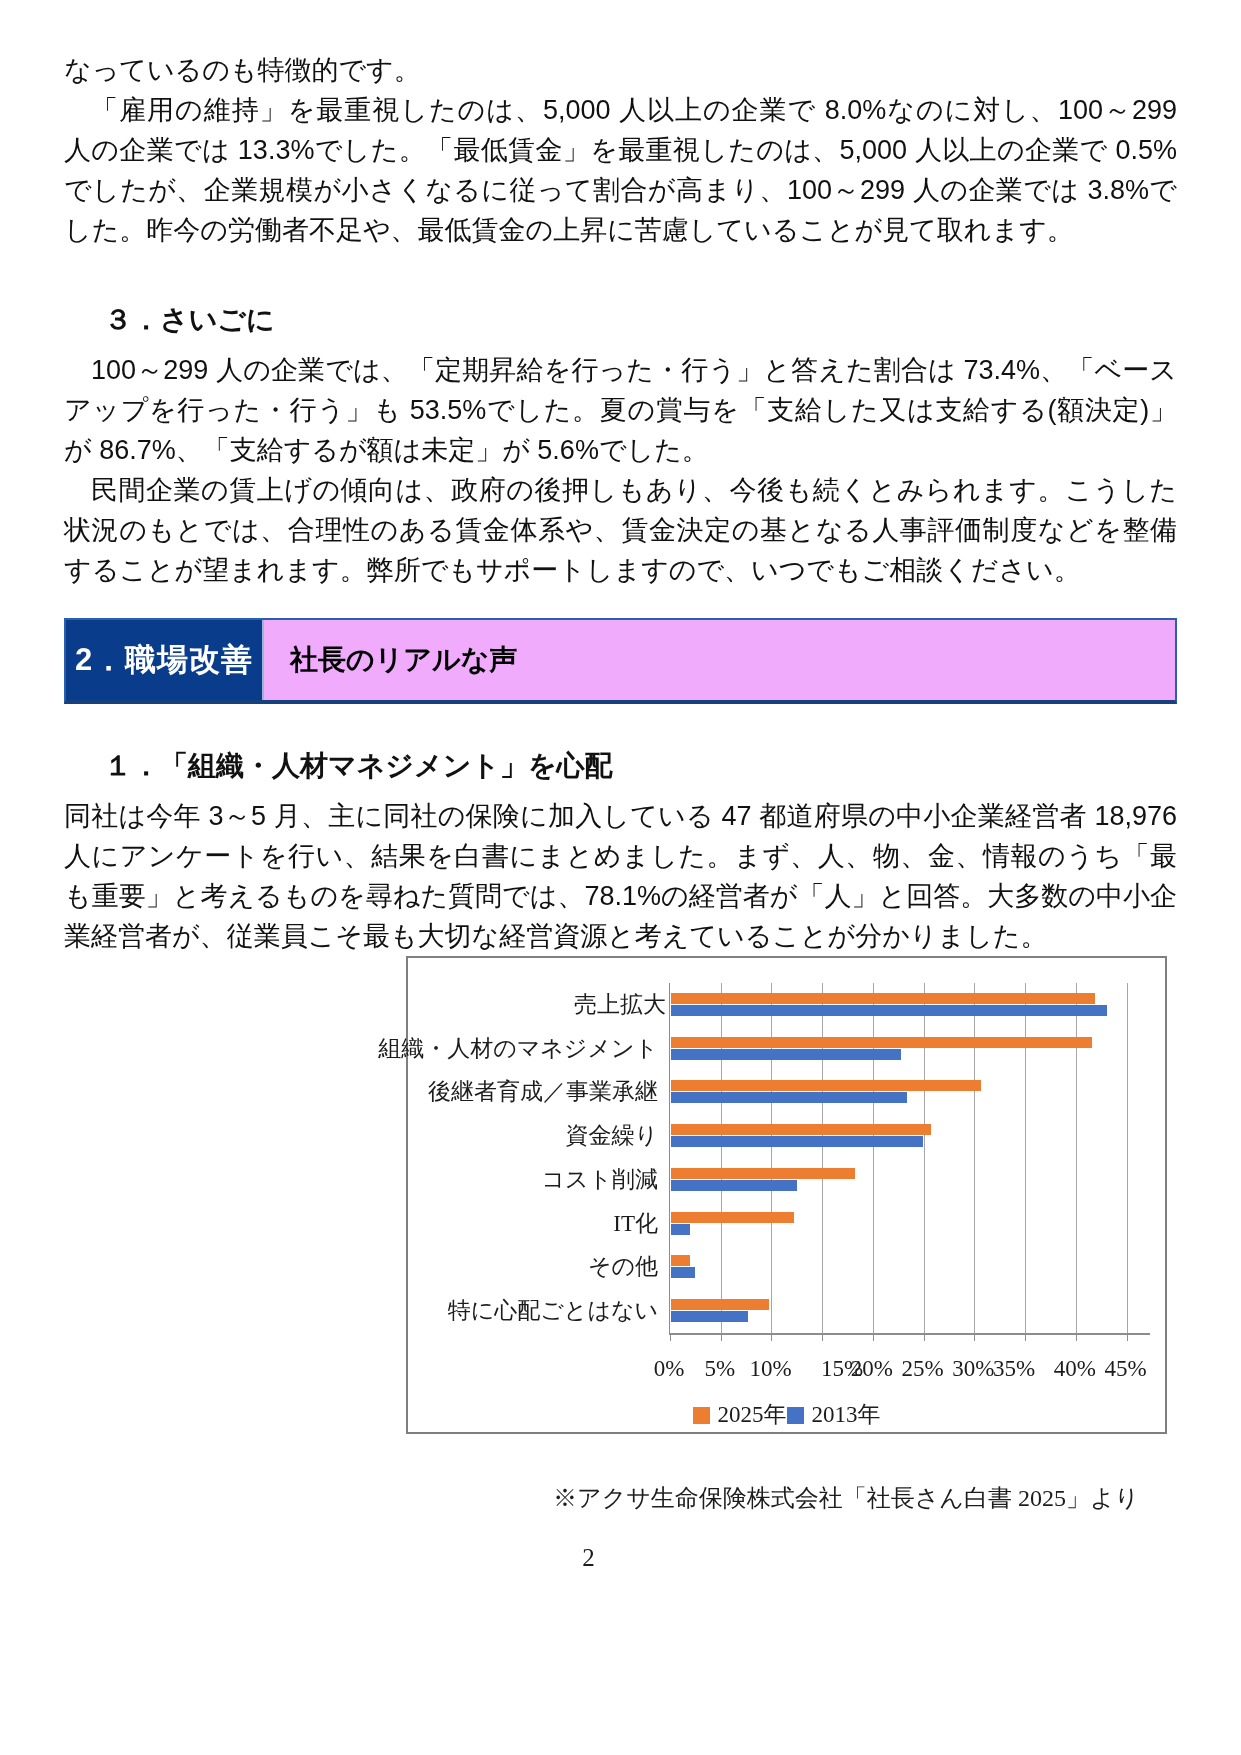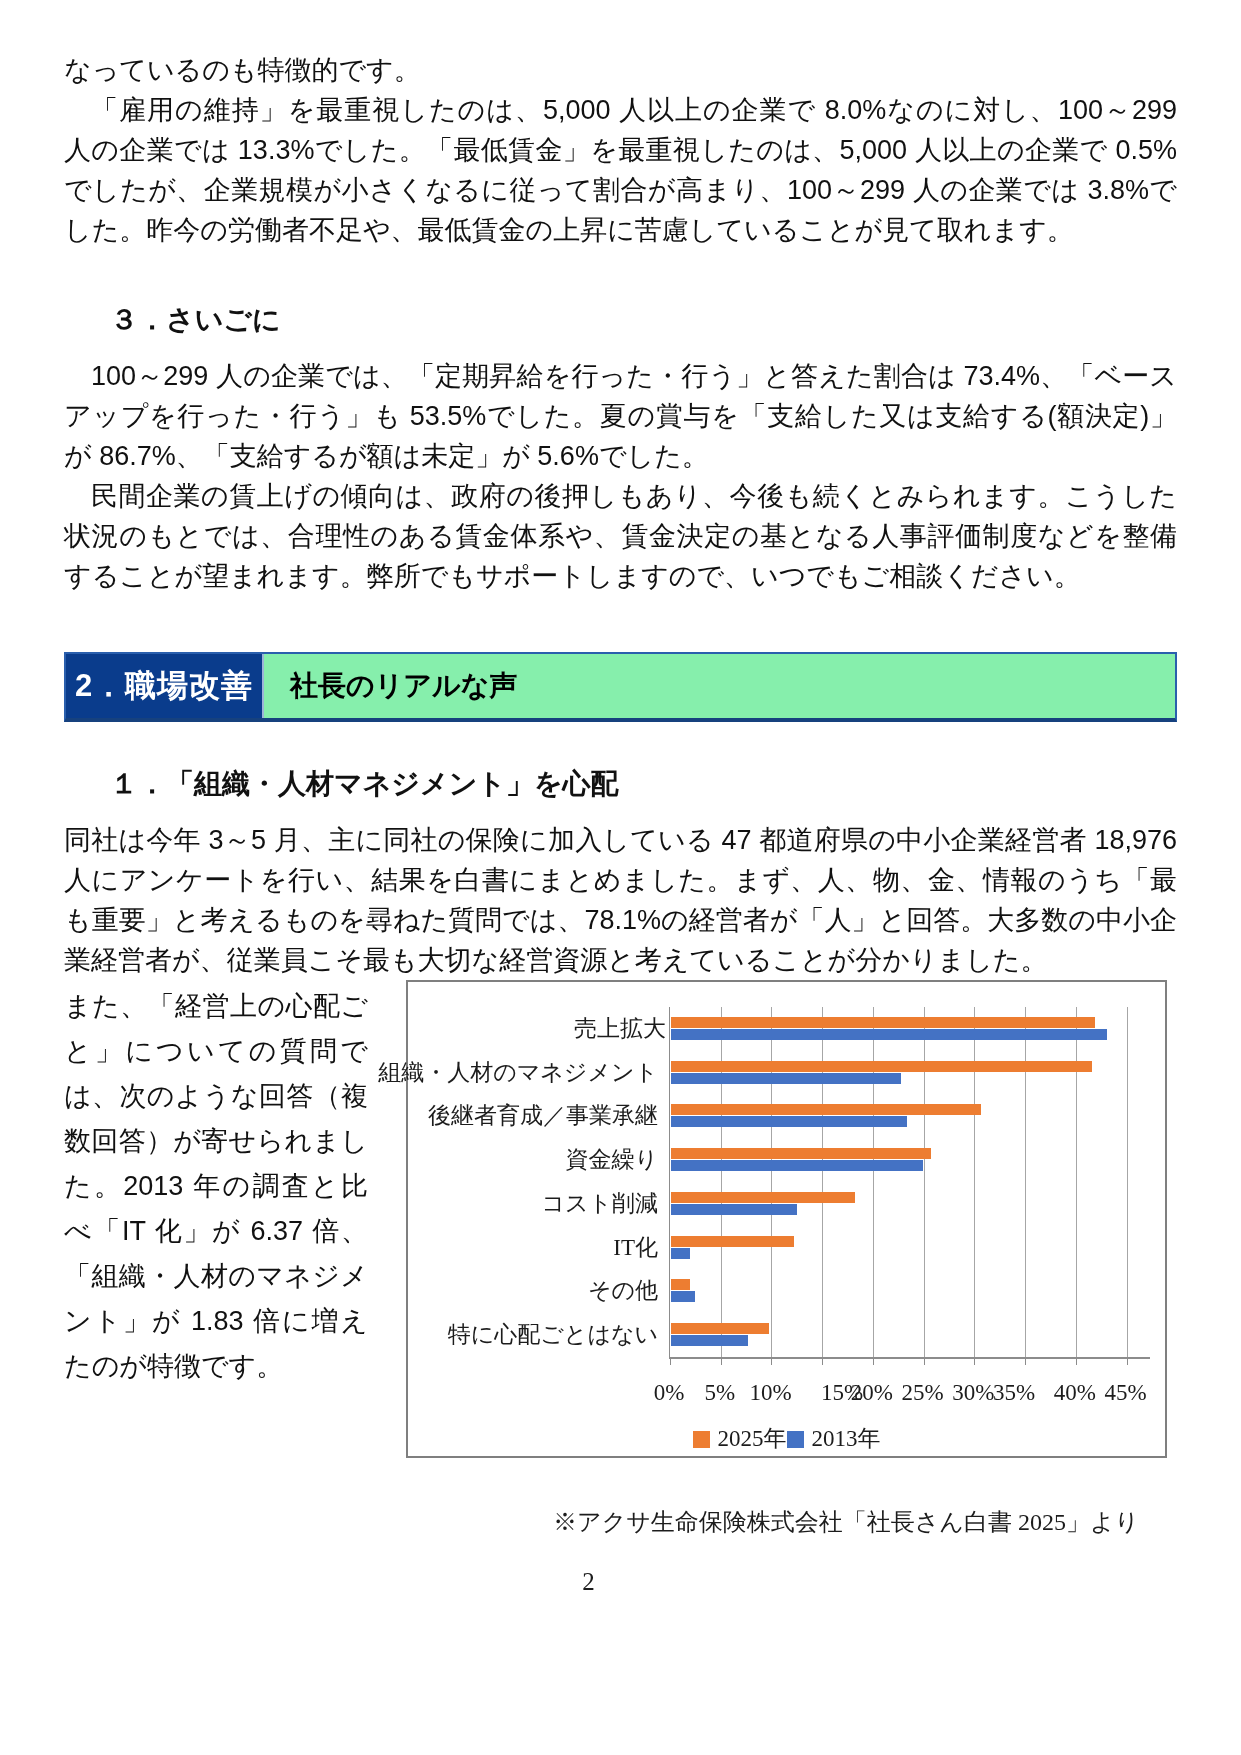--- a/index.html
+++ b/index.html
@@ -4,28 +4,28 @@
 <style>
   html,body{margin:0;padding:0;background:#e8e8e8;}
   .page{
     width:1241px;height:1755px;margin:0 auto;background:#ffffff;
     box-sizing:border-box;padding:50px 64px 0 64px;position:relative;
     font-family:"Liberation Sans","DejaVu Sans",sans-serif;
     font-size:27px;line-height:40px;color:#111;overflow:hidden;
   }
   p{margin:0;text-align:justify;}
   .indent1{text-indent:1em;}
-  .sub-heading{font-weight:bold;padding-left:30px;font-size:28px;line-height:40px;margin:16px;}
+  .sub-heading{font-weight:bold;padding-left:30px;font-size:28px;line-height:40px;margin:10px;}
   .gap-lg{margin-top:50px;}
   .gap-sm{margin-top:6px;}
 
   
   .header-bar{
-    display:flex;height:70px;box-sizing:border-box;margin-top:56px;
-    border:2px solid #2a5fad;border-bottom:4px solid #16417e;background:#86efac;
+    display:flex;height:86px;box-sizing:border-box;margin-top:28px;
+    border:2px solid #2a5fad;border-bottom:4px solid #16417e;background:#f0abfc;
   }
   .header-num{
     background:#0a3c8c;color:#fff;width:196px;flex:0 0 196px;
     display:flex;align-items:center;justify-content:center;
     font-weight:bold;font-size:31px;letter-spacing:1px;
   }
   .header-sub{
     flex:1;display:flex;align-items:center;padding-left:26px;
     font-weight:bold;font-size:28px;color:#000;border-left:2px solid #9db4d8;
   }
@@ -81,21 +81,20 @@
   <div class="header-bar">
     <div class="header-num">2．職場改善</div>
     <div class="header-sub">社長のリアルな声</div>
   </div>
 
 
   <p class="sub-heading" style="margin-top:42px;">１．「組織・人材マネジメント」を心配</p>
   <p class="gap-sm">同社は今年 3～5 月、主に同社の保険に加入している 47 都道府県の中小企業経営者 18,976 人にアンケートを行い、結果を白書にまとめました。まず、人、物、金、情報のうち「最も重要」と考えるものを尋ねた質問では、78.1%の経営者が「人」と回答。大多数の中小企業経営者が、従業員こそ最も大切な経営資源と考えていることが分かりました。</p>
 
   <div class="figure-row">
-    <p class="side-note">また、「経営上の心配ごと」についての質問では、次のような回答（複数回答）が寄せられました。2013 年の調査と比べ「IT 化」が 6.37 倍、「組織・人材のマネジメント」が 1.83 倍に増えたのが特徴です。</p>
 
     <div class="chart-box">
       <div class="plot">
           <div class="tick" style="left: 0px;"></div>
           <div class="gridline" style="left: 50.74px;"></div>
           <div class="tick" style="left: 50.74px;"></div>
           <div class="gridline" style="left: 101.48px;"></div>
           <div class="tick" style="left: 101.48px;"></div>
           <div class="gridline" style="left: 152.22px;"></div>
           <div class="tick" style="left: 152.22px;"></div>

